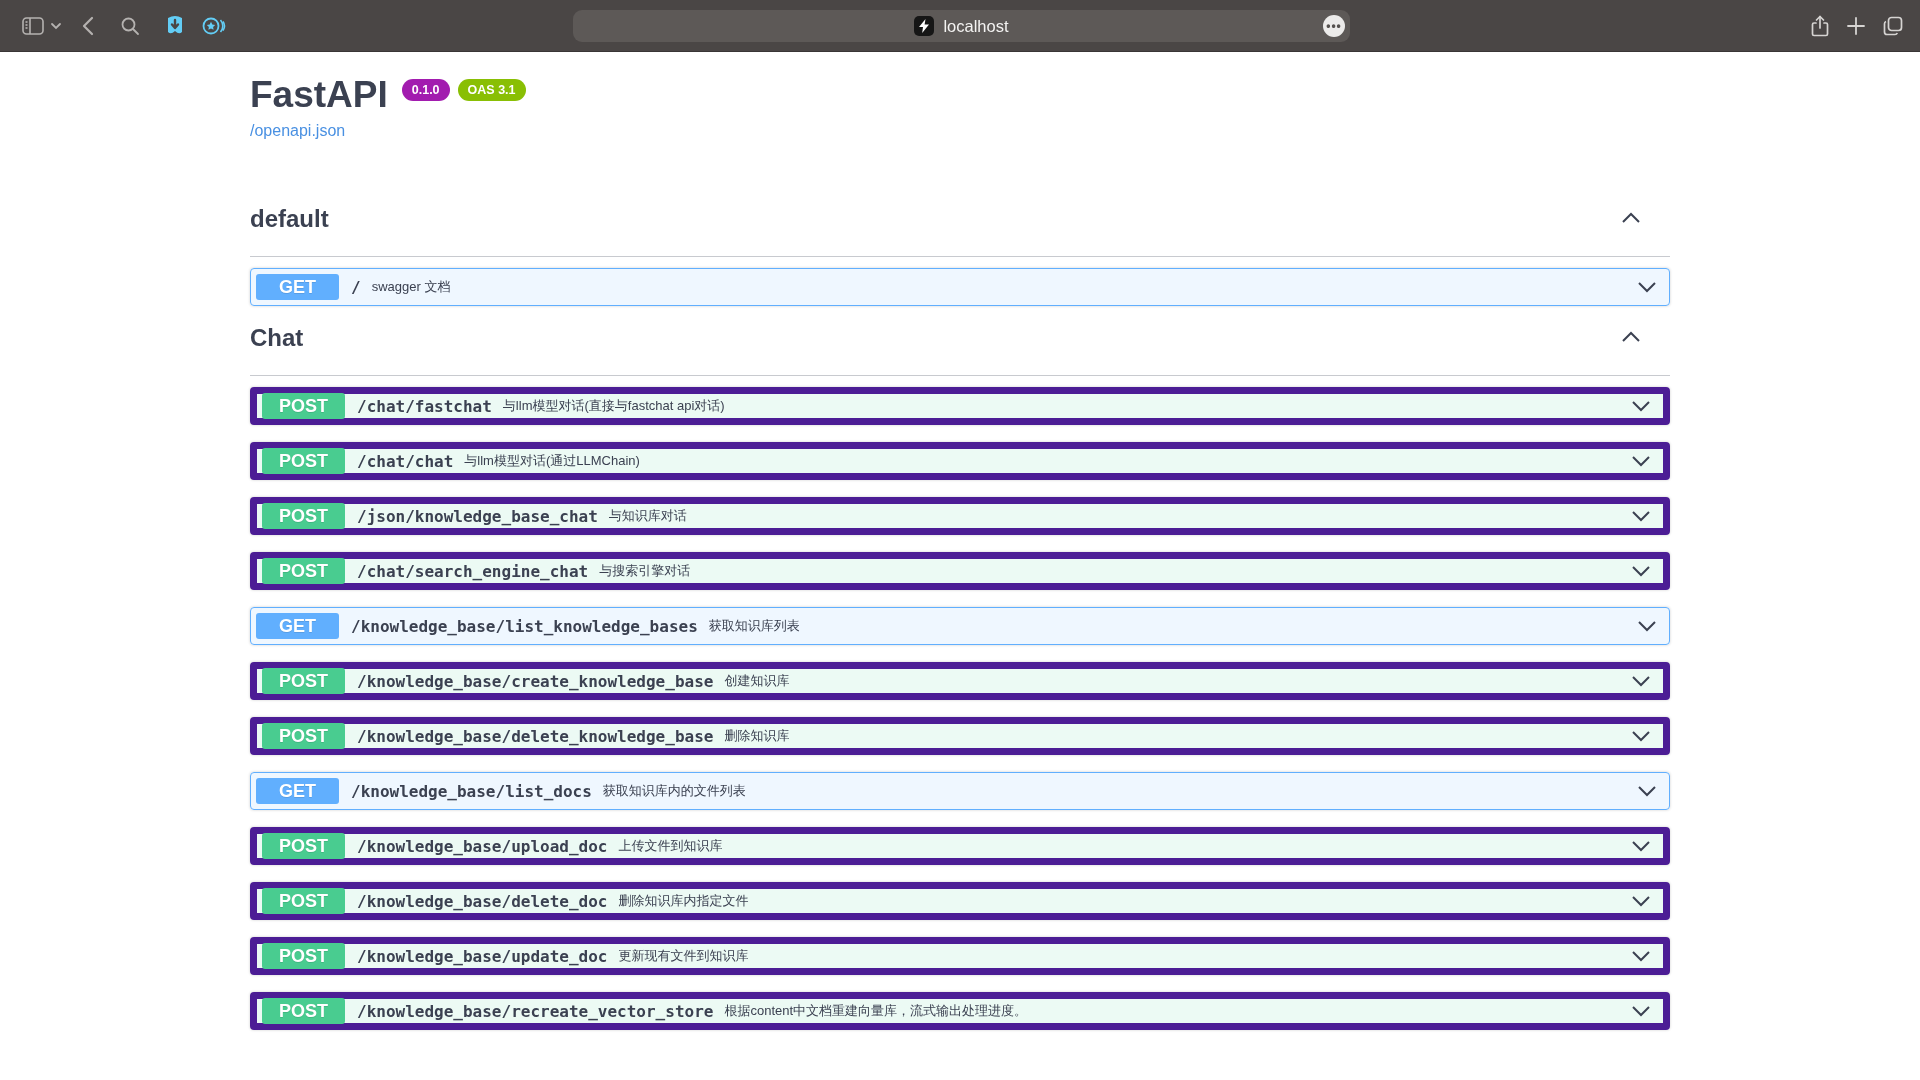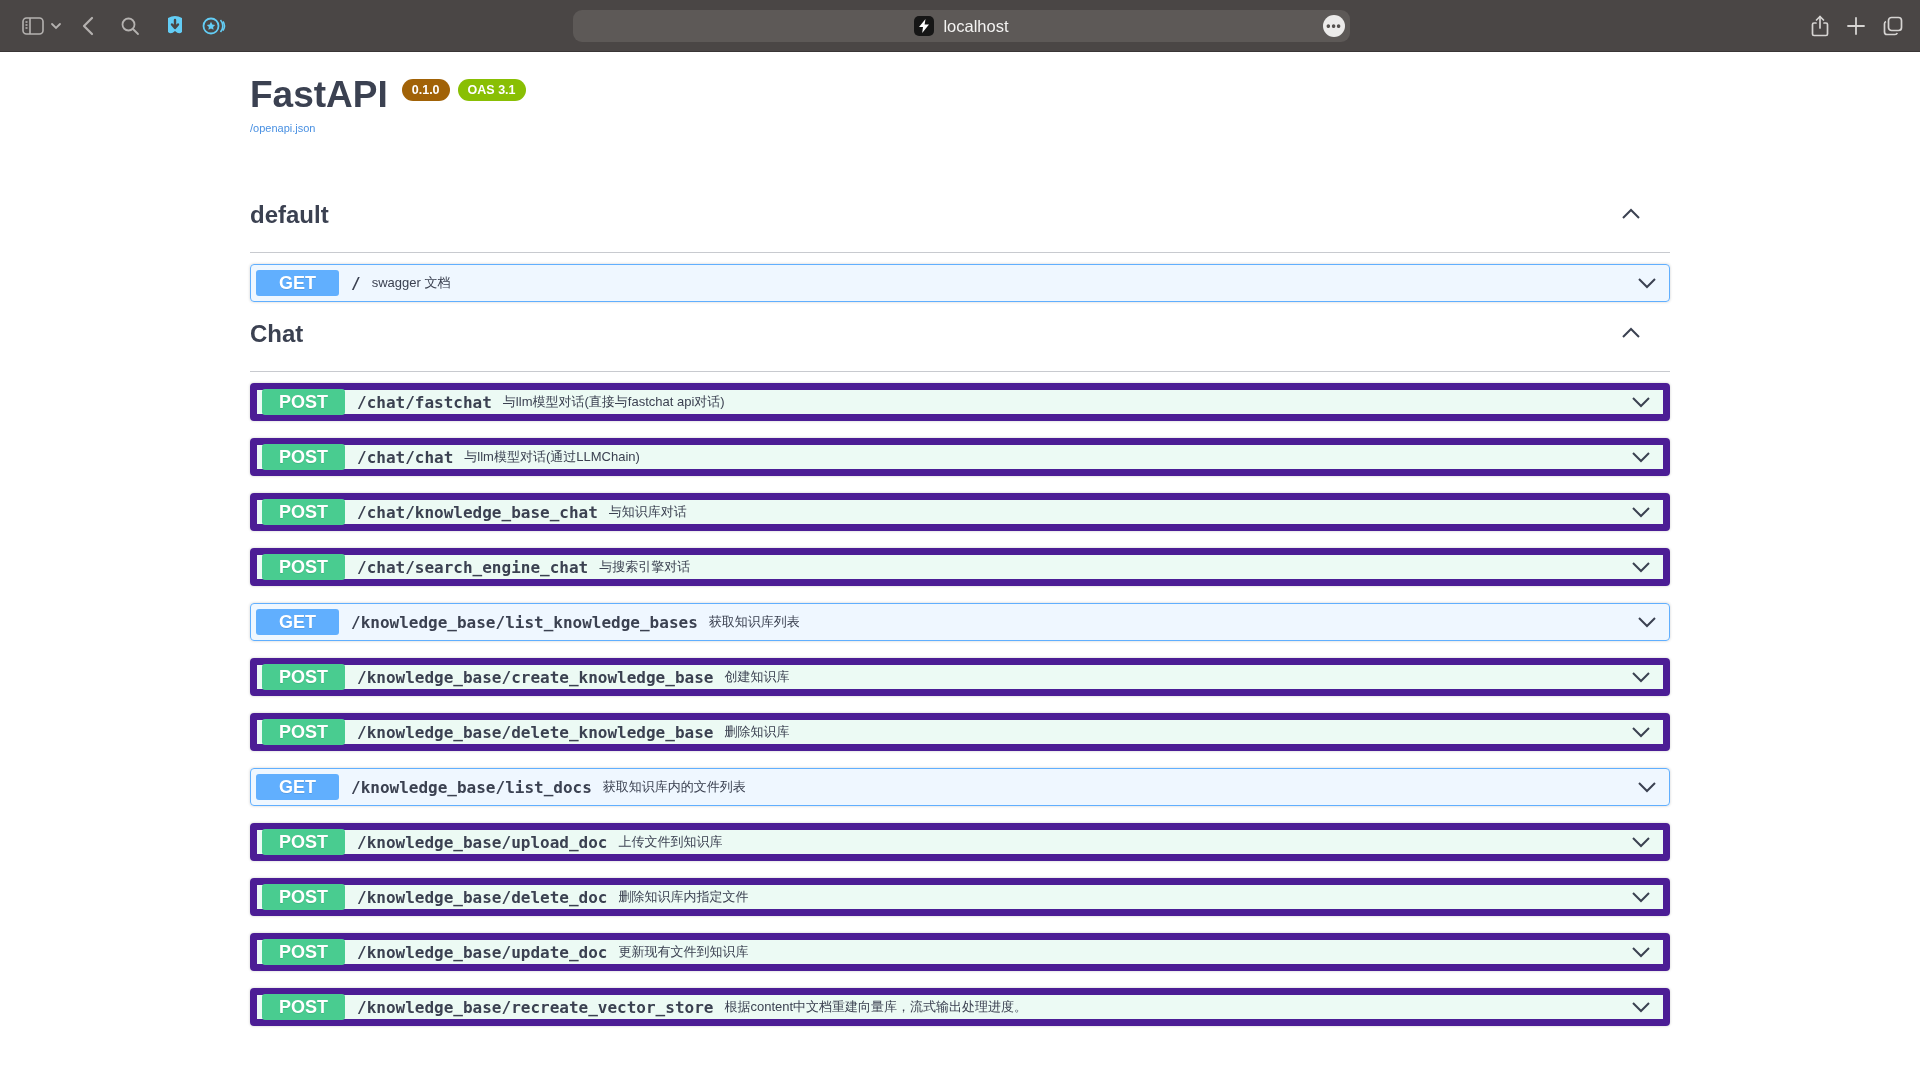--- a/index.html
+++ b/index.html
@@ -48,23 +48,23 @@
   .wrapper { width: 1420px; margin: 0 auto; }
 
   .info { padding-top: 21px; padding-bottom: 56px; }
   .title-line { display: flex; align-items: flex-start; }
   .api-title { font-size: 37px; font-weight: 700; color: #3b4151; line-height: 44px; }
   .badges { display: flex; gap: 8px; margin: 6px 0 0 14px; }
   .pill {
     color: #fff; font-size: 12.5px; font-weight: 700;
     padding: 4px 10px; border-radius: 14px; line-height: 14px; white-space: nowrap;
   }
-  .pill.version { background: #a16207; }
+  .pill.version { background: #a21caf; }
   .pill.oas { background: #89bf04; }
-  .spec-link { display: inline-block; margin-top: 5px; font-size: 11px; color: #4990e2; text-decoration: none; }
+  .spec-link { display: inline-block; margin-top: 5px; font-size: 16px; color: #4990e2; text-decoration: none; }
 
   .tag-section { margin-top: 0; }
   .tag-header {
     display: flex; align-items: center; justify-content: space-between;
     margin-top: 8px; padding-bottom: 22px;
     border-bottom: 1px solid rgba(59,65,81,.28);
     margin-bottom: 11px;
   }
   .tag-name { font-size: 24px; font-weight: 700; color: #3b4151; line-height: 30px; }
   .tag-collapse { margin-right: 28px; background: none; border: none; cursor: pointer; padding: 0; }
@@ -232,21 +232,21 @@
         <span class="summary">与llm模型对话(通过LLMChain)</span>
         <button class="row-chevron">
           <svg width="22" height="14" viewBox="0 0 22 14" fill="none" stroke="#3b4151" stroke-width="2">
               <polyline points="3,3 11,11 19,3"></polyline>
             </svg>
         </button>
       </div>
 
       <div class="opblock post">
         <span class="method">POST</span>
-        <span class="path">/chat/knowledge_base_chat</span>
+        <span class="path">/json/knowledge_base_chat</span>
         <span class="summary">与知识库对话</span>
         <button class="row-chevron">
           <svg width="22" height="14" viewBox="0 0 22 14" fill="none" stroke="#3b4151" stroke-width="2">
               <polyline points="3,3 11,11 19,3"></polyline>
             </svg>
         </button>
       </div>
 
       <div class="opblock post">
         <span class="method">POST</span>

